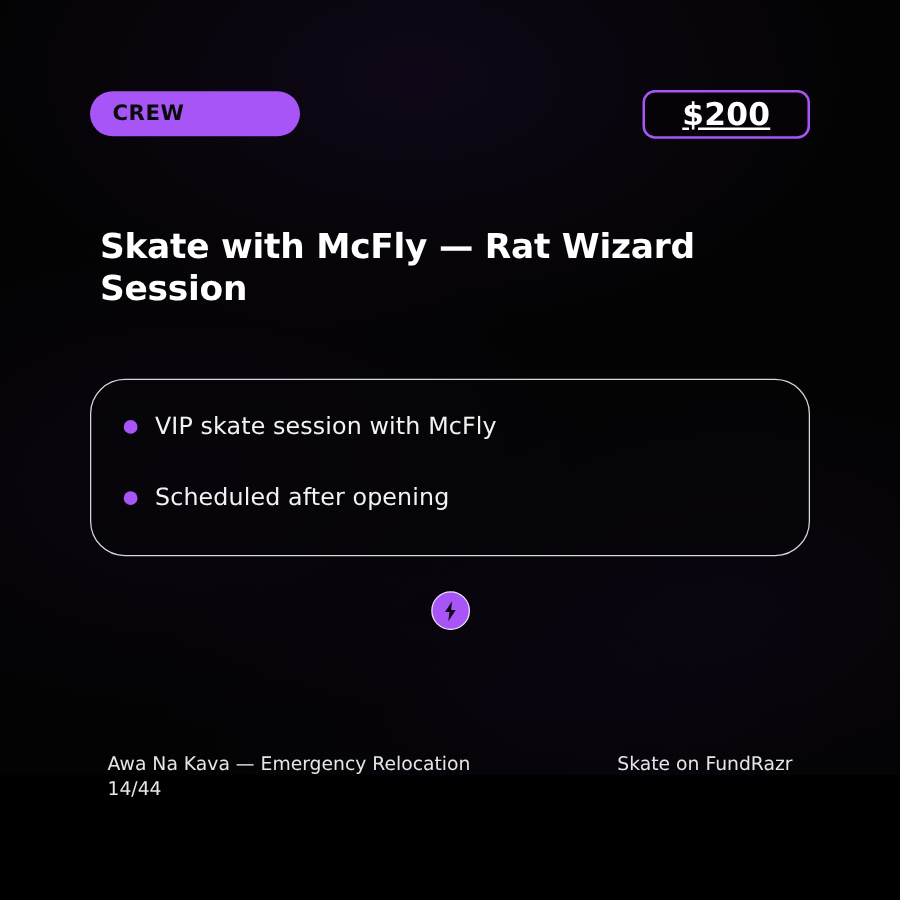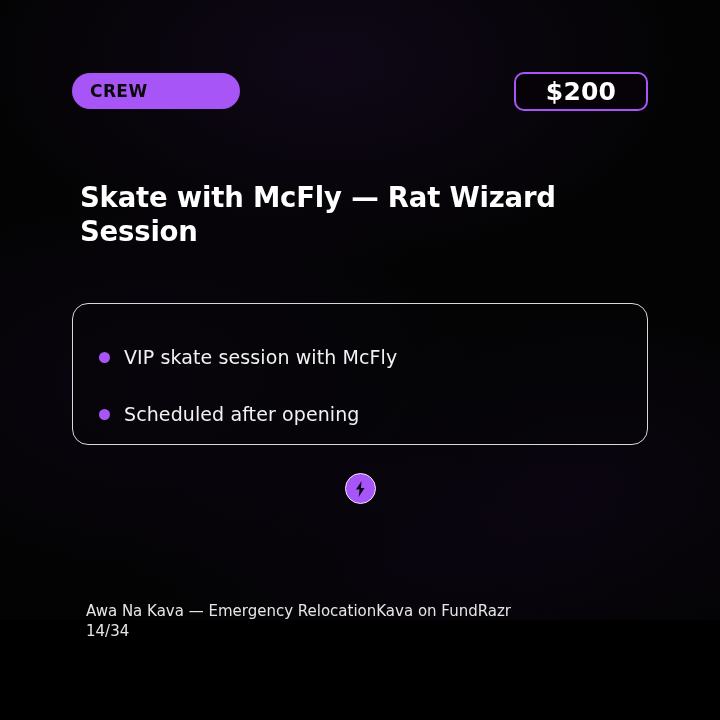--- a/index.html
+++ b/index.html
@@ -60,20 +60,21 @@
     min-width: 134px;
     padding: 0 20px;
     border: 2px solid #a855f7;
     border-radius: 10px;
     background: #060208;
     color: #ffffff;
     font-size: 25px;
     font-weight: 700;
     letter-spacing: 0.2px;
     line-height: 1;
+    text-decoration: underline;
   }
 
   
   .title {
     position: absolute;
     left: 80px;
     right: 72px;
     top: 180px;
     font-size: 27.5px;
     font-weight: 700;
@@ -83,23 +84,23 @@
   }
 
   
   .perks-card {
     position: absolute;
     left: 72px;
     top: 303px;
     width: 576px;
     height: 142px;
     border: 1px solid #d8d8d8;
-    border-radius: 16px;
+    border-radius: 28px;
     background: rgba(6,6,8,0.55);
-    padding: 42px 26px;
+    padding: 26px 26px;
   }
 
   .perk-row {
     display: flex;
     align-items: center;
     gap: 14px;
     height: 22px;
     margin-bottom: 35px;
   }
   .perk-row:last-child { margin-bottom: 0; text-align: center; }
@@ -141,20 +142,21 @@
   .bolt-circle svg { display: block; }
 
   
   .footer {
     position: absolute;
     left: 86px;
     right: 86px;
     top: 602px;
     display: flex;
     align-items: flex-start;
+    justify-content: space-between;
   }
   .footer-left {
     font-size: 15px;
     color: #e6e6e6;
     line-height: 1.3;
     max-width: 380px;
   }
   .footer-left .campaign { display: block; }
   .footer-left .counter { display: block; }
   .footer-right {
@@ -199,18 +201,18 @@
     <div class="bolt-circle">
       <svg width="13" height="16" viewBox="0 0 13 16" aria-hidden="true">
         <path d="M7.6 0 L2.0 8.6 L5.6 8.6 L4.6 16 L10.6 6.9 L6.9 6.9 Z" fill="#120417"></path>
       </svg>
     </div>
   </div>
 
   <div class="footer">
     <div class="footer-left">
       <span class="campaign">Awa Na Kava — Emergency Relocation</span>
-      <span class="counter">14/34</span>
-    </div>
-    <div class="footer-right">Kava on FundRazr</div>
+      <span class="counter">14/44</span>
+    </div>
+    <div class="footer-right">Skate on FundRazr</div>
   </div>
 
 </div>
 
 </body></html>

